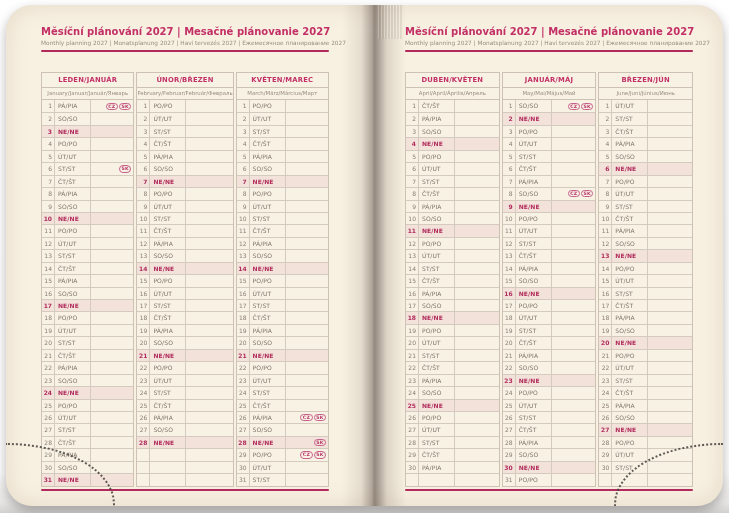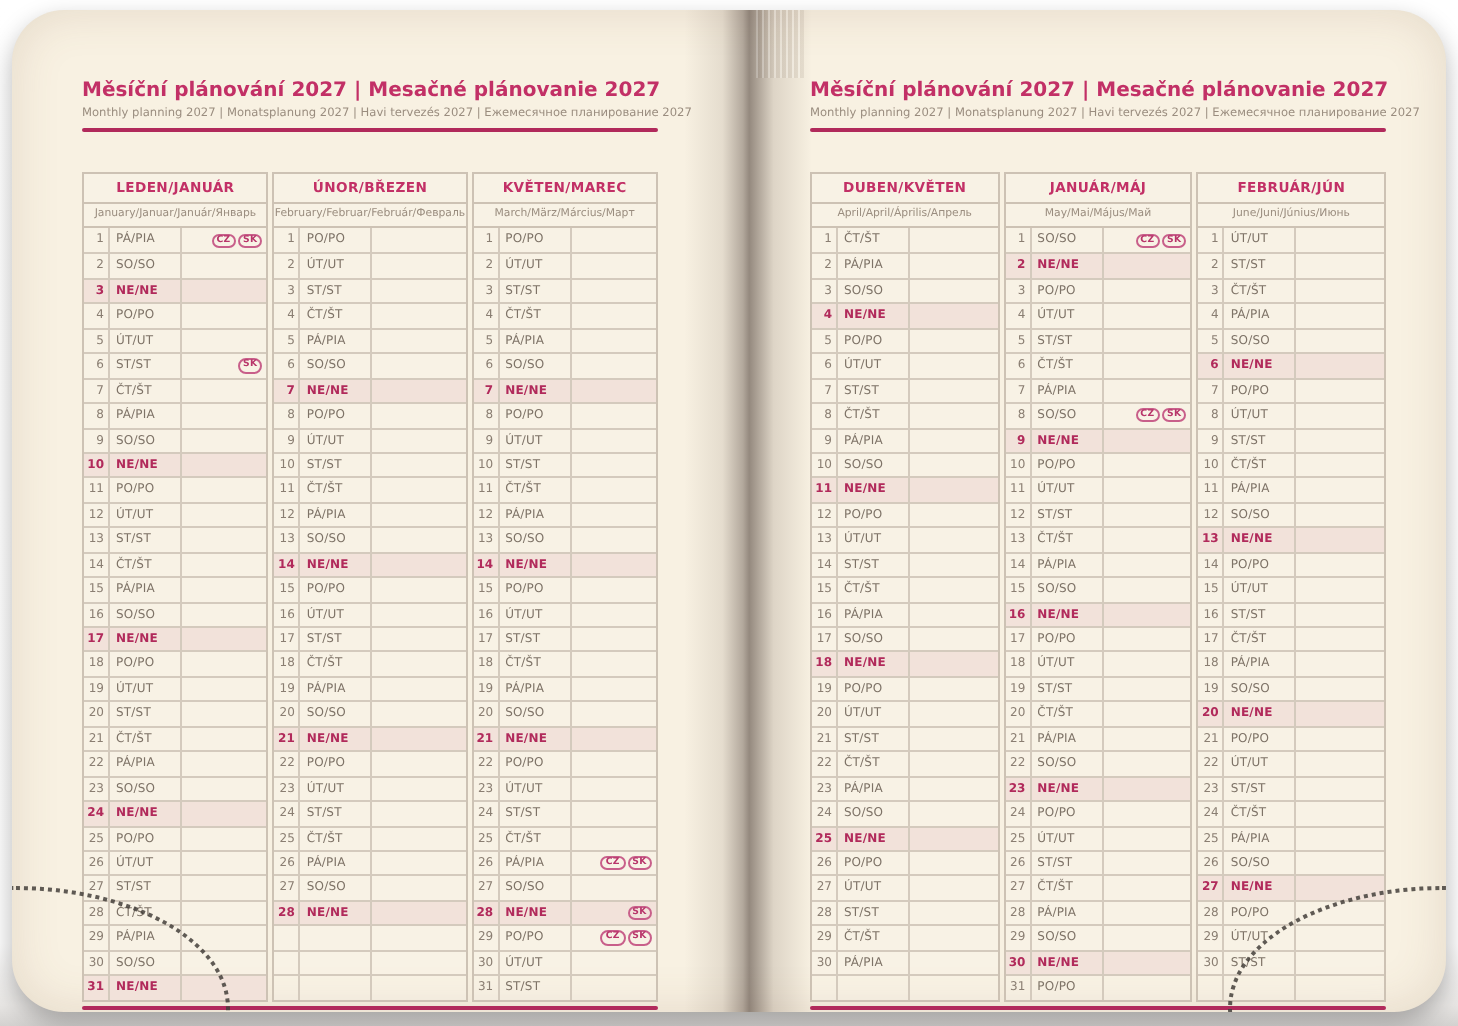--- a/index.html
+++ b/index.html
@@ -11,21 +11,21 @@
     box-shadow:0 5px 12px rgba(0,0,0,.28), inset 0 0 24px rgba(130,95,70,.16);}
   .spine{position:absolute;top:0;bottom:0;left:336px;width:64px;pointer-events:none;
     background:linear-gradient(90deg,rgba(60,40,30,0) 0%,rgba(60,40,30,.10) 30%,
       rgba(45,28,22,.34) 46%,rgba(40,24,18,.48) 51%,rgba(60,40,30,.14) 70%,rgba(60,40,30,0) 100%);}
   .edge-lines{position:absolute;top:0;height:34px;left:372px;width:24px;opacity:.6;pointer-events:none;
     background:repeating-linear-gradient(90deg,rgba(255,255,255,.35) 0 1px,rgba(90,70,55,.16) 1px 3px);}
   .stitch{position:absolute;width:210px;height:118px;border:2.4px dotted #45403b;border-radius:50%;opacity:.85;}
   .stitch.sl{left:-105px;bottom:-59px;}
   .stitch.sr{right:-105px;bottom:-59px;}
 
-  .page{position:absolute;top:24px;width:288px;}
+  .page{position:absolute;top:10px;width:288px;}
   .page.left{left:35px;}
   .page.right{left:399px;}
   .p-title{text-align:center;color:#c23066;font-weight:bold;font-size:10px;margin-top:11px;white-space:nowrap;}
   .p-sub{text-align:center;color:#9a8d7f;font-size:5.8px;margin-top:3px;white-space:nowrap;}
   .rule{height:2px;background:#b12a5b;margin-top:4px;border-radius:1px;}
   .rule.bottom{margin-top:2px;}
   .months{display:flex;gap:2px;margin-top:20px;}
   .month{flex:1;border:1px solid #cdc2b4;box-sizing:border-box;background:rgba(255,255,255,.12);}
   .m-title{height:15px;line-height:15px;text-align:center;color:#c23066;font-weight:bold;
     font-size:6.8px;letter-spacing:.2px;border-bottom:1px solid #cdc2b4;box-sizing:border-box;white-space:nowrap;overflow:hidden;}
@@ -871,21 +871,21 @@
               <span class="c-dow">NE/NE</span>
               <span class="c-note"></span>
             </div>
             <div class="cal-row">
               <span class="c-num">31</span>
               <span class="c-dow">PO/PO</span>
               <span class="c-note"></span>
             </div>
           </div>
           <div class="month">
-            <div class="m-title">FEBRUÁR/JÚN</div>
+            <div class="m-title">BŘEZEN/JÚN</div>
             <div class="m-sub">June/Juni/Június/Июнь</div>
             <div class="cal-row">
               <span class="c-num">1</span>
               <span class="c-dow">ÚT/UT</span>
               <span class="c-note"></span>
             </div>
             <div class="cal-row">
               <span class="c-num">2</span>
               <span class="c-dow">ST/ST</span>
               <span class="c-note"></span>

